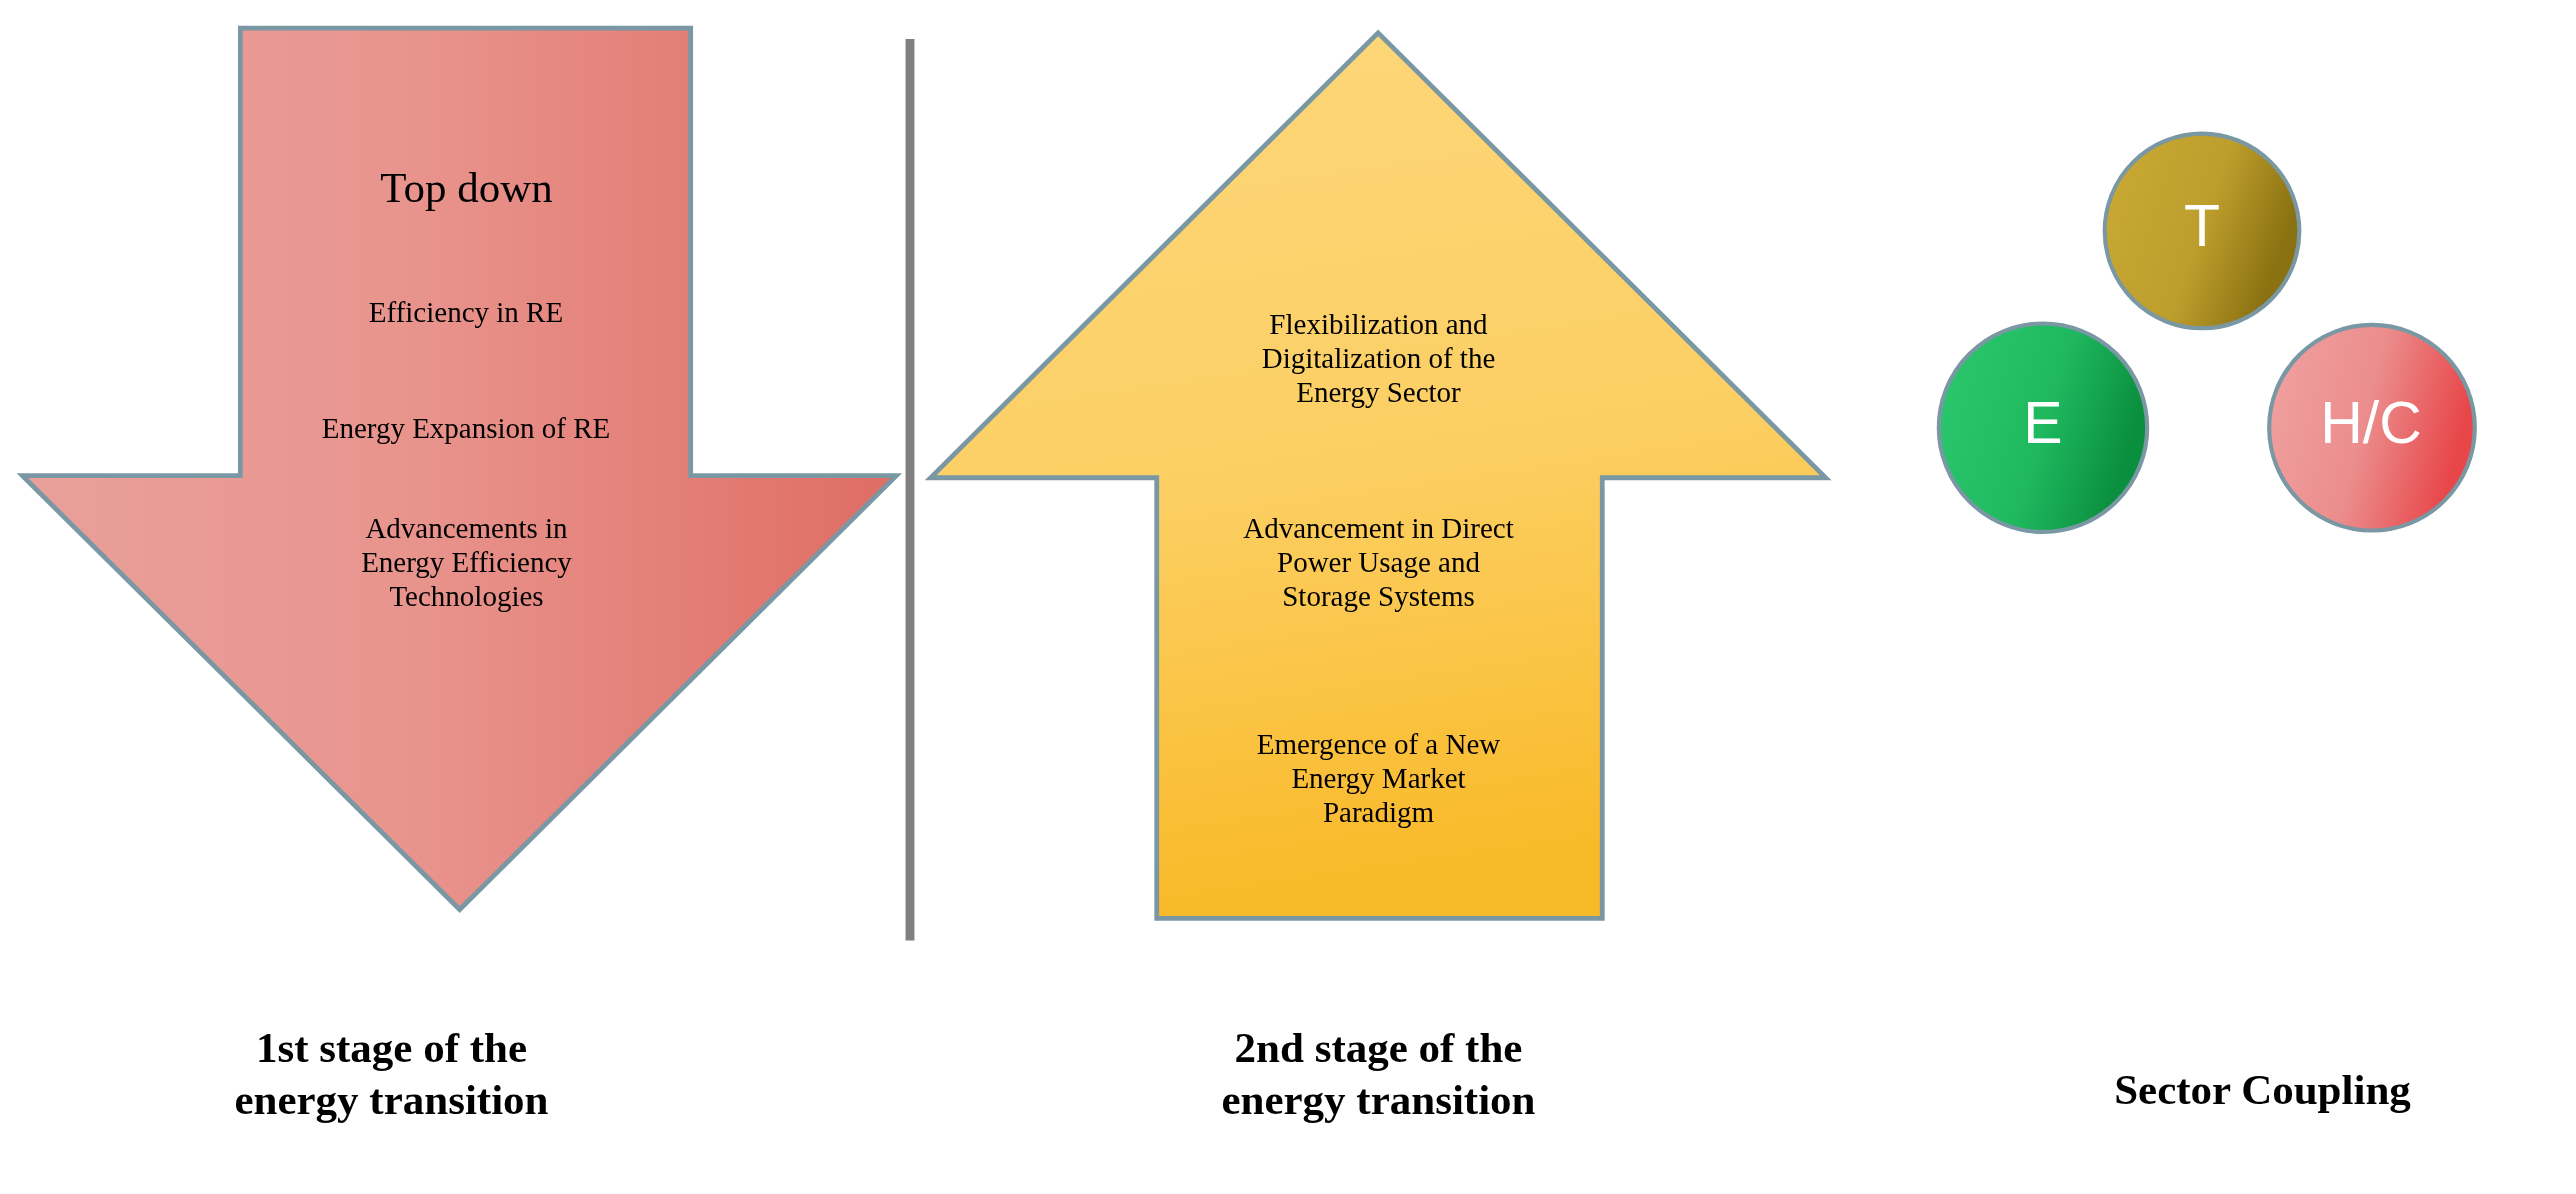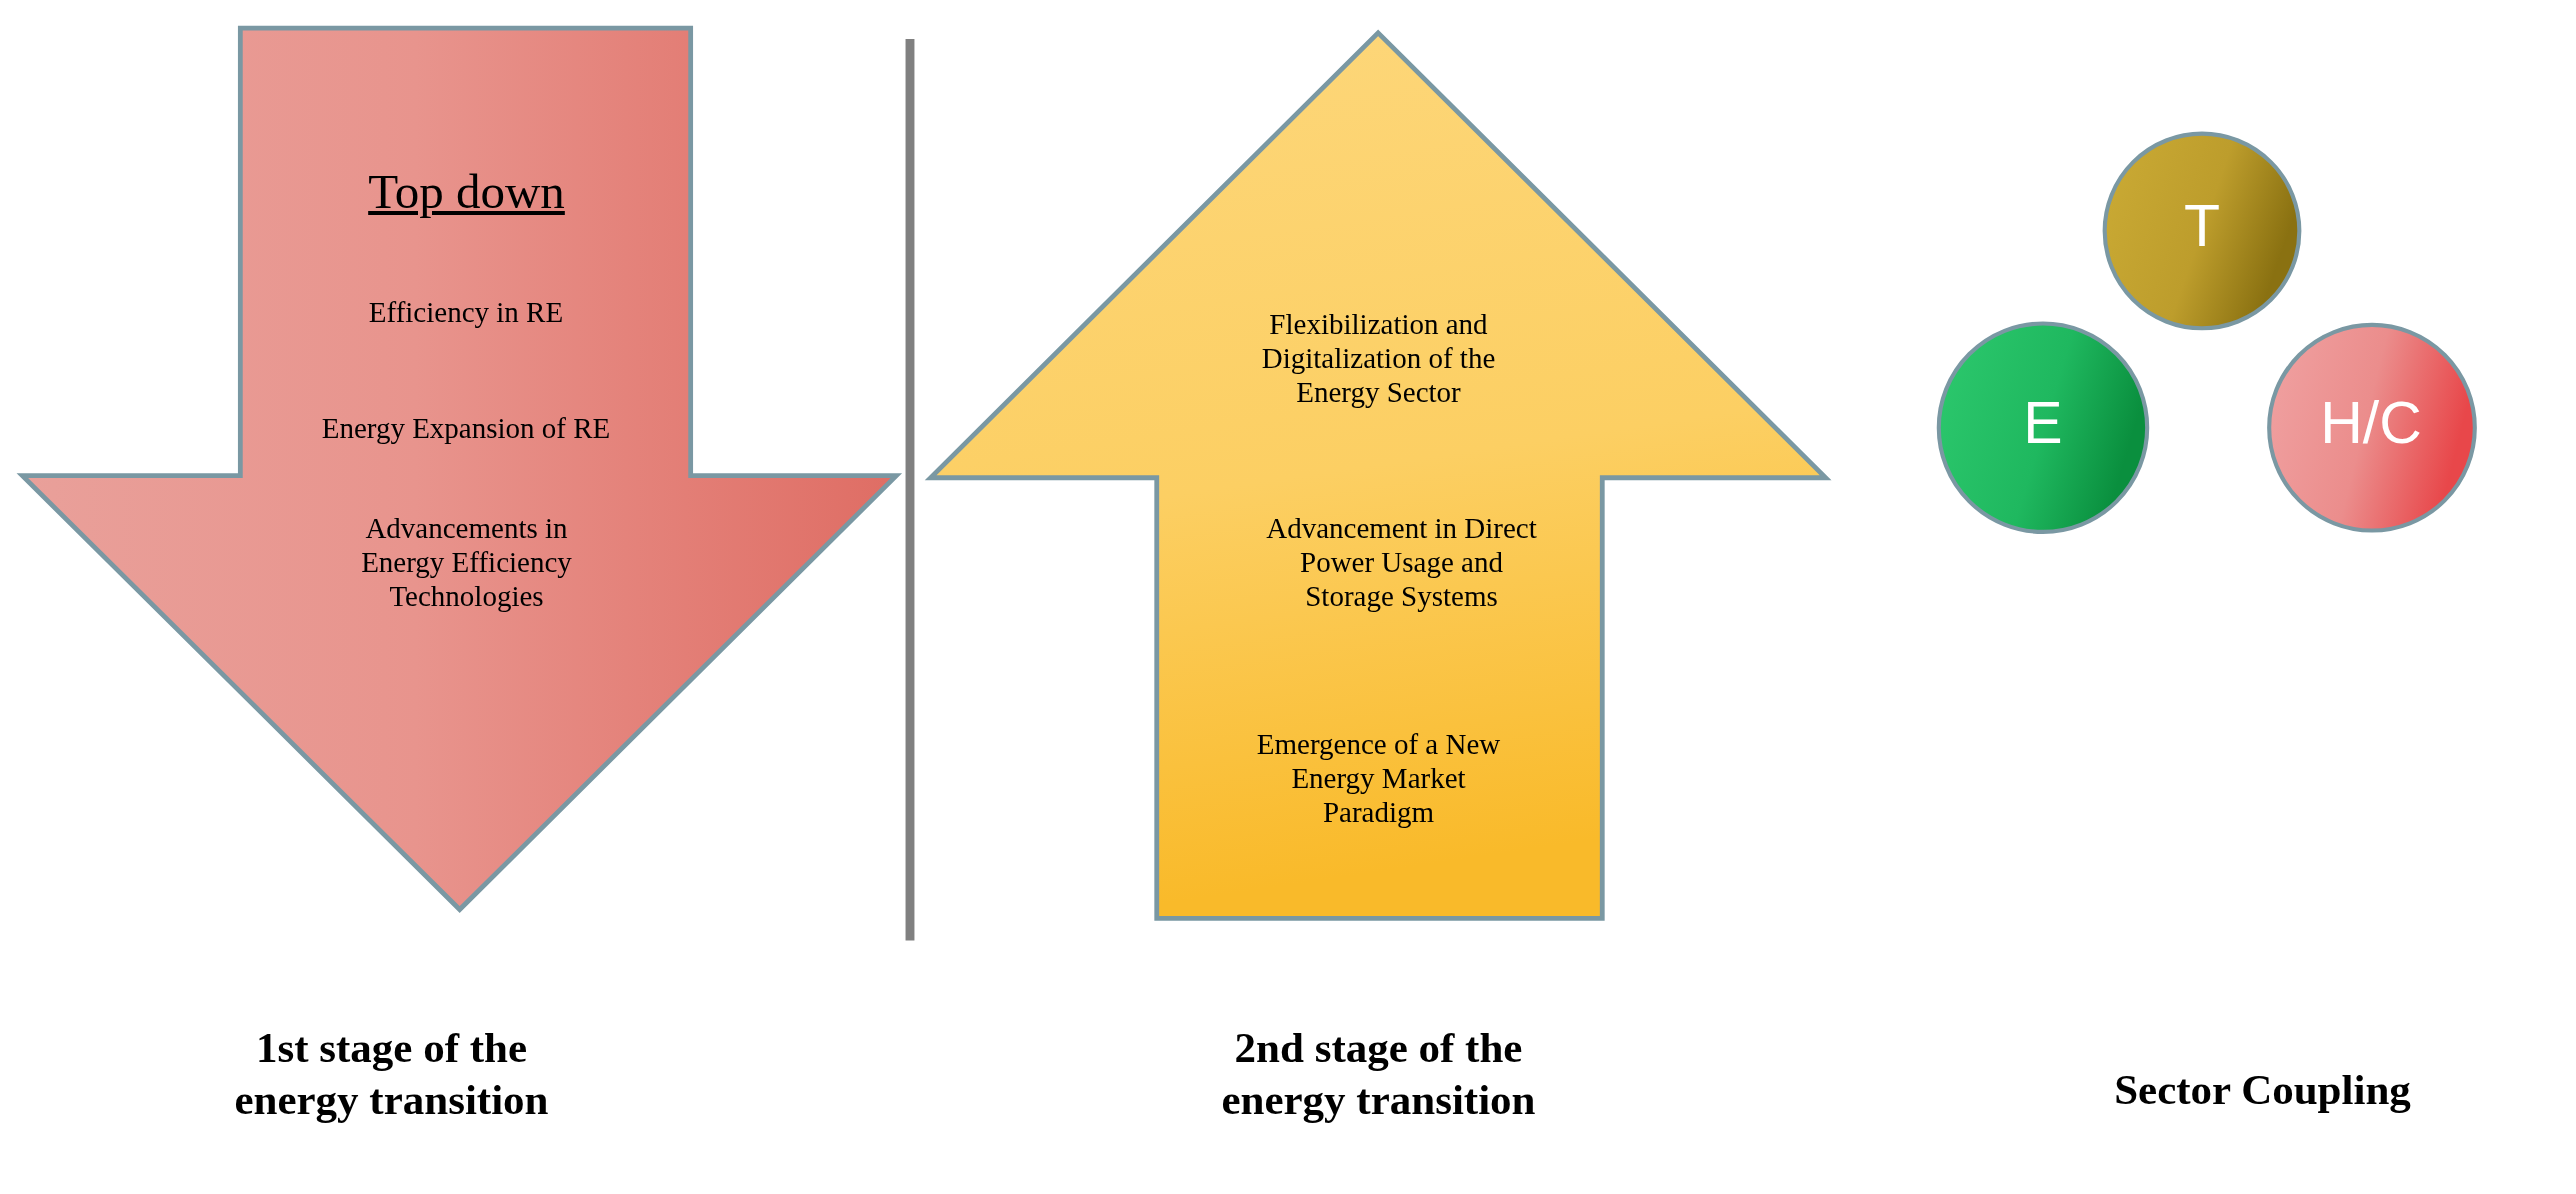--- a/index.html
+++ b/index.html
@@ -32,23 +32,22 @@
   .txt {
     position: absolute;
     text-align: center;
     color: #000000;
     line-height: 1.18;
     white-space: pre-line;
   }
 
   .heading-serif {
     font-family: "Liberation Serif", "DejaVu Serif", serif;
-    font-size: 49px;
+    font-size: 43px;
     font-weight: 400;
-    text-decoration: underline;
   }
   .heading-sans {
     font-family: "Liberation Sans", "DejaVu Sans", sans-serif;
     font-size: 44px;
     font-weight: 400;
   }
   .body-serif {
     font-family: "Liberation Serif", "DejaVu Serif", serif;
     font-size: 29px;
     font-weight: 400;
@@ -56,21 +55,21 @@
 
   
   #topdown-title   { left: 240px;  top: 163px;  width: 453px; }
   #td-item-0       { left: 226px;  top: 295px;  width: 480px; }
   #td-item-1       { left: 219px;  top: 411px;  width: 494px; }
   #td-item-2       { left: 240px;  top: 511px;  width: 453px; }
 
   
   #bottomup-title  { left: 1152px; top: 175px;  width: 453px; }
   #bu-item-0       { left: 1166px; top: 295px;  width: 425px; margin-top: 12px; }
-  #bu-item-1       { left: 1159px; top: 511px;  width: 439px; padding-left: 23px; }
+  #bu-item-1       { left: 1159px; top: 511px;  width: 439px; }
   #bu-item-2       { left: 1166px; top: 727px; width: 425px; }
 
   
   .caption {
     position: absolute;
     text-align: center;
     color: #000000;
     font-family: "Liberation Serif", "DejaVu Serif", serif;
     font-weight: bold;
     font-size: 43px;

